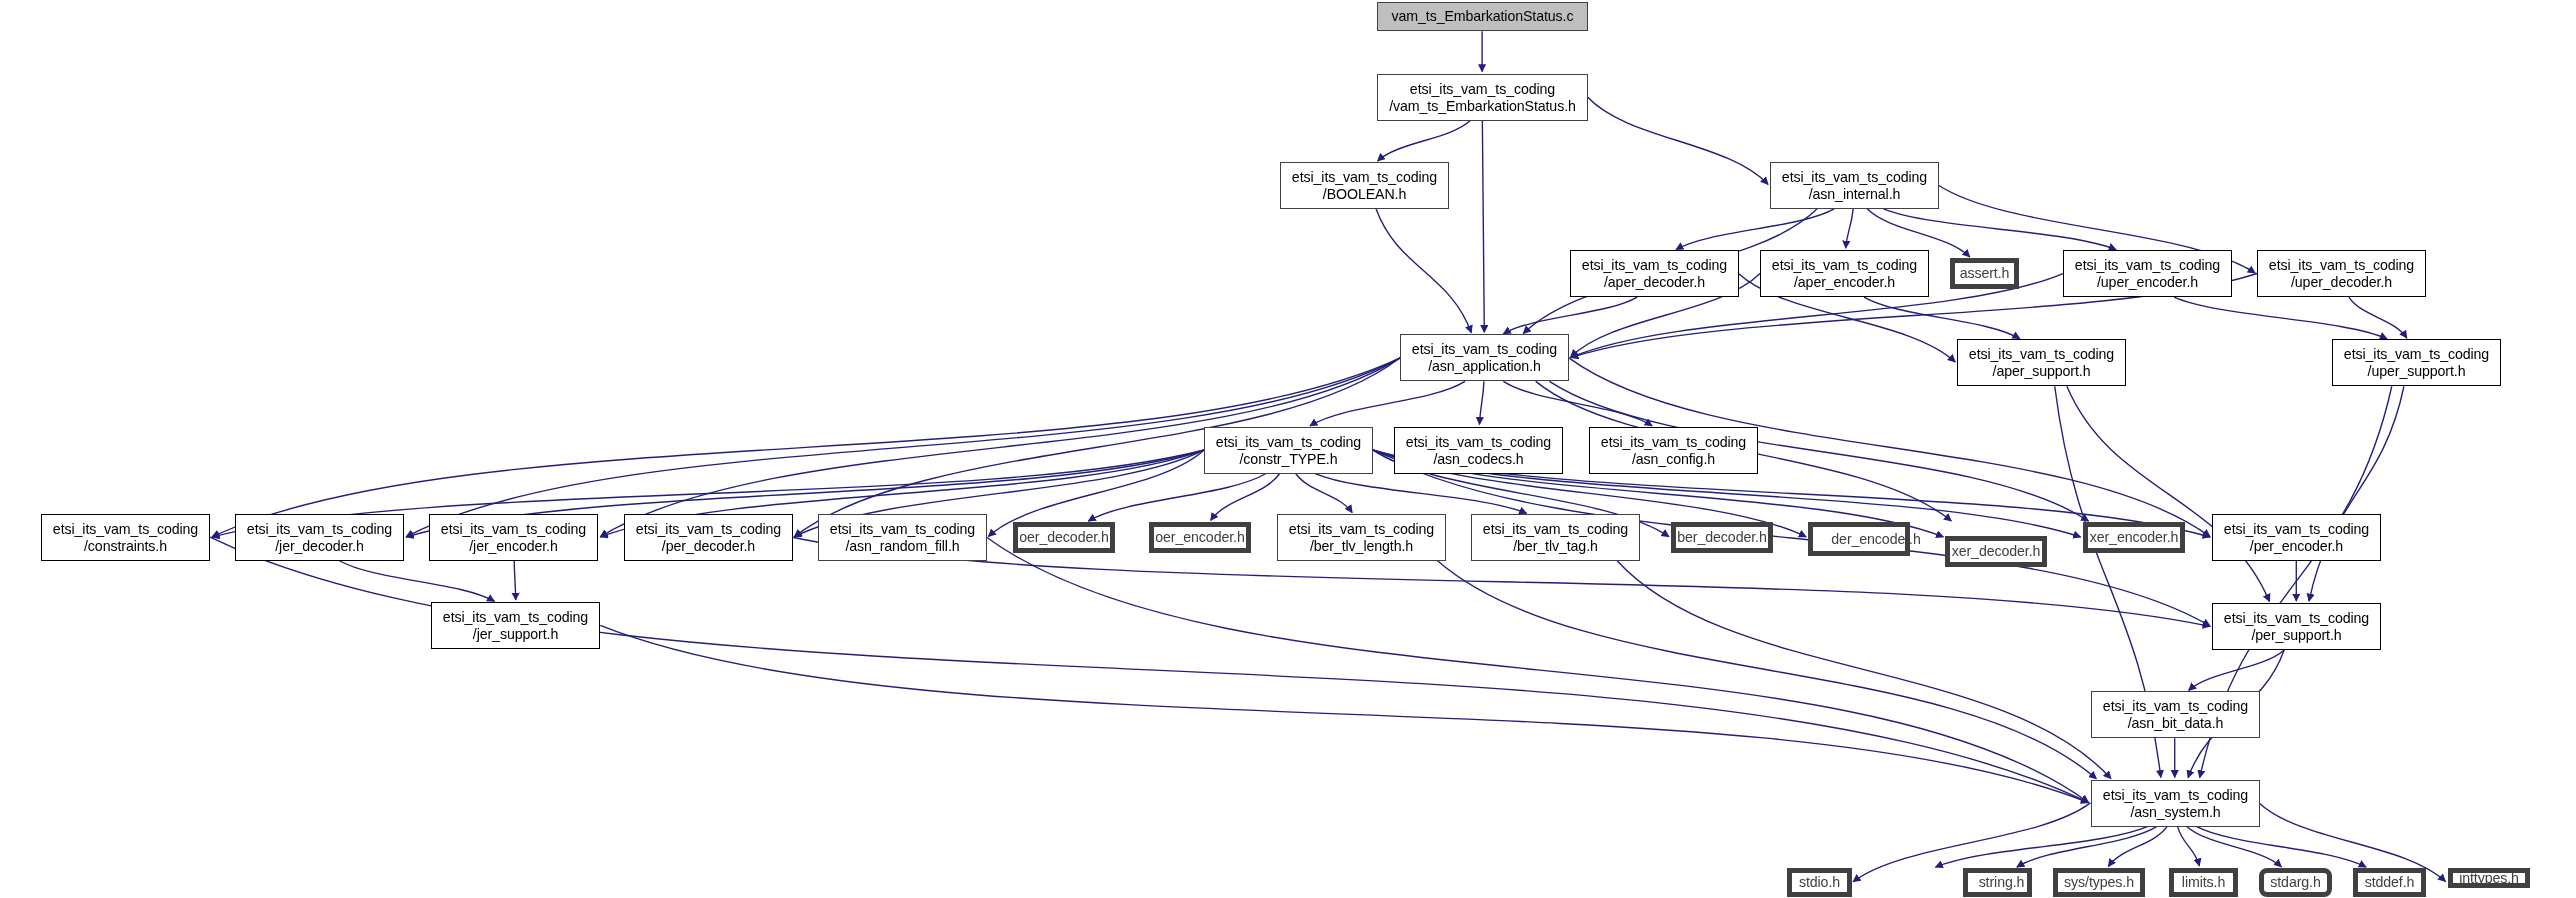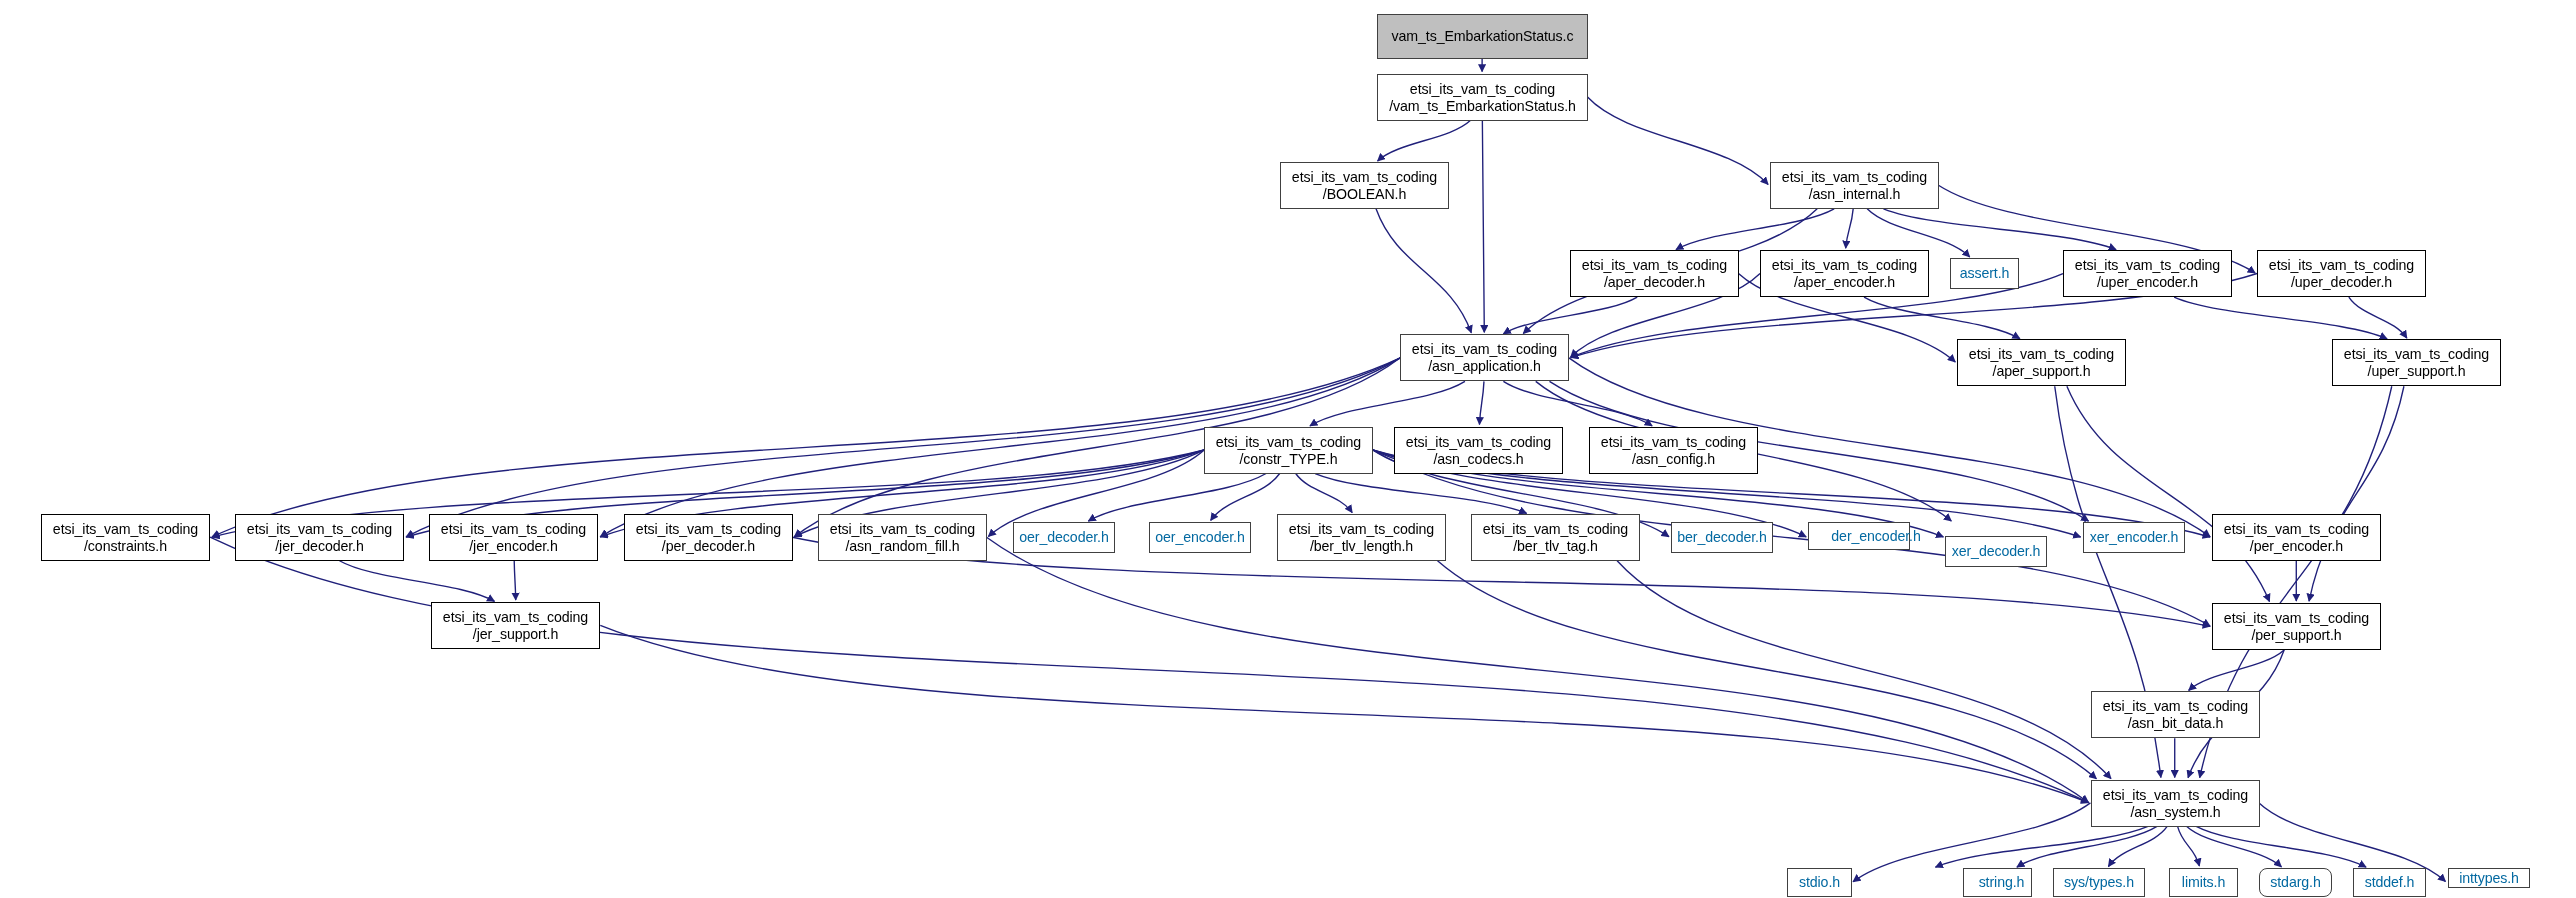--- a/index.html
+++ b/index.html
@@ -39,22 +39,22 @@
     line-height: 1.18;
     color: #000000;
     white-space: nowrap;
     letter-spacing: -0.1px;
   }
   .node-box.root {
     background: #bfbfbf;
     border: 1px solid #404040;
   }
   .node-box.dim {
-    border: 1px solid #404040;
-    color: #0369a1;
+    border: 5px solid #404040;
+    color: #404040;
   }
   .node-box.strong {
     border: 1px solid #404040;
   }
   .node-line { display: block; }
 </style>
 </head>
 <body>
 
 <div id="graph-root">
@@ -129,21 +129,21 @@
         <path d="M 2190.7 843 C 2142.586 863.666423076923, 2022.0781089163872 863.9563817951014, 1973.9641089163872 884.6228048720244" fill="none" stroke="#20207a" stroke-width="1.4" marker-end="url(#arrow)"></path>
         <path d="M 2199.9 843 C 2168.044 863.0695384615385, 2088.8768298867894 864.3733147480943, 2057.020829886789 884.4428532096329" fill="none" stroke="#20207a" stroke-width="1.4" marker-end="url(#arrow)"></path>
         <path d="M 2210.3 843 C 2196.748 862.3975384615385, 2163.904454685615 864.4757878891785, 2150.3524546856147 883.873326350717" fill="none" stroke="#20207a" stroke-width="1.4" marker-end="url(#arrow)"></path>
         <path d="M 2220.9 843 C 2226.004 862.0873846153846, 2238.0289639087073 864.1619465986546, 2243.132963908707 883.2493312140392" fill="none" stroke="#20207a" stroke-width="1.4" marker-end="url(#arrow)"></path>
         <path d="M 2230.3 843 C 2251.9480000000003 862.6947692307692, 2305.2125516423635 864.5201003726788, 2326.8605516423636 884.214869603448" fill="none" stroke="#20207a" stroke-width="1.4" marker-end="url(#arrow)"></path>
         <path d="M 2239.9 843 C 2278.444 863.315076923077, 2374.6111045426774 864.2186810152361, 2413.1551045426772 884.5337579383131" fill="none" stroke="#20207a" stroke-width="1.4" marker-end="url(#arrow)"></path>
         <path d="M 2304 819 C 2346.24 858.4407692307692, 2451.9172716780836 859.7818297584222, 2494.1572716780834 899.2225989891914" fill="none" stroke="#20207a" stroke-width="1.4" marker-end="url(#arrow)"></path>
       </g>
   </svg>
   <div id="node-layer">
-      <div class="node-box root" style="left: 1377px; top: 14px; width: 211px; height: 45px;">
+      <div class="node-box root" style="left: 1377px; top: 2px; width: 211px; height: 29px;">
         <span class="node-line">vam_ts_EmbarkationStatus.c</span>
       </div>
       <div class="node-box strong" style="left: 1377px; top: 74px; width: 211px; height: 47px;">
         <span class="node-line">etsi_its_vam_ts_coding</span>
         <span class="node-line">/vam_ts_EmbarkationStatus.h</span>
       </div>
       <div class="node-box strong" style="left: 1280px; top: 162px; width: 169px; height: 47px;">
         <span class="node-line">etsi_its_vam_ts_coding</span>
         <span class="node-line">/BOOLEAN.h</span>
       </div>
@@ -224,21 +224,21 @@
         <span class="node-line">etsi_its_vam_ts_coding</span>
         <span class="node-line">/ber_tlv_length.h</span>
       </div>
       <div class="node-box strong" style="left: 1471px; top: 514px; width: 169px; height: 47px;">
         <span class="node-line">etsi_its_vam_ts_coding</span>
         <span class="node-line">/ber_tlv_tag.h</span>
       </div>
       <div class="node-box dim" style="left: 1671px; top: 522px; width: 102px; height: 31px;">
         <span class="node-line">ber_decoder.h</span>
       </div>
-      <div class="node-box dim" style="left: 1808px; top: 522px; width: 102px; height: 28px; padding-left: 34px;">
+      <div class="node-box dim" style="left: 1808px; top: 522px; width: 102px; height: 34px; padding-left: 34px;">
         <span class="node-line">der_encoder.h</span>
       </div>
       <div class="node-box dim" style="left: 1945px; top: 536px; width: 102px; height: 31px;">
         <span class="node-line">xer_decoder.h</span>
       </div>
       <div class="node-box dim" style="left: 2083px; top: 522px; width: 102px; height: 31px;">
         <span class="node-line">xer_encoder.h</span>
       </div>
       <div class="node-box" style="left: 2212px; top: 514px; width: 169px; height: 47px;">
         <span class="node-line">etsi_its_vam_ts_coding</span>

